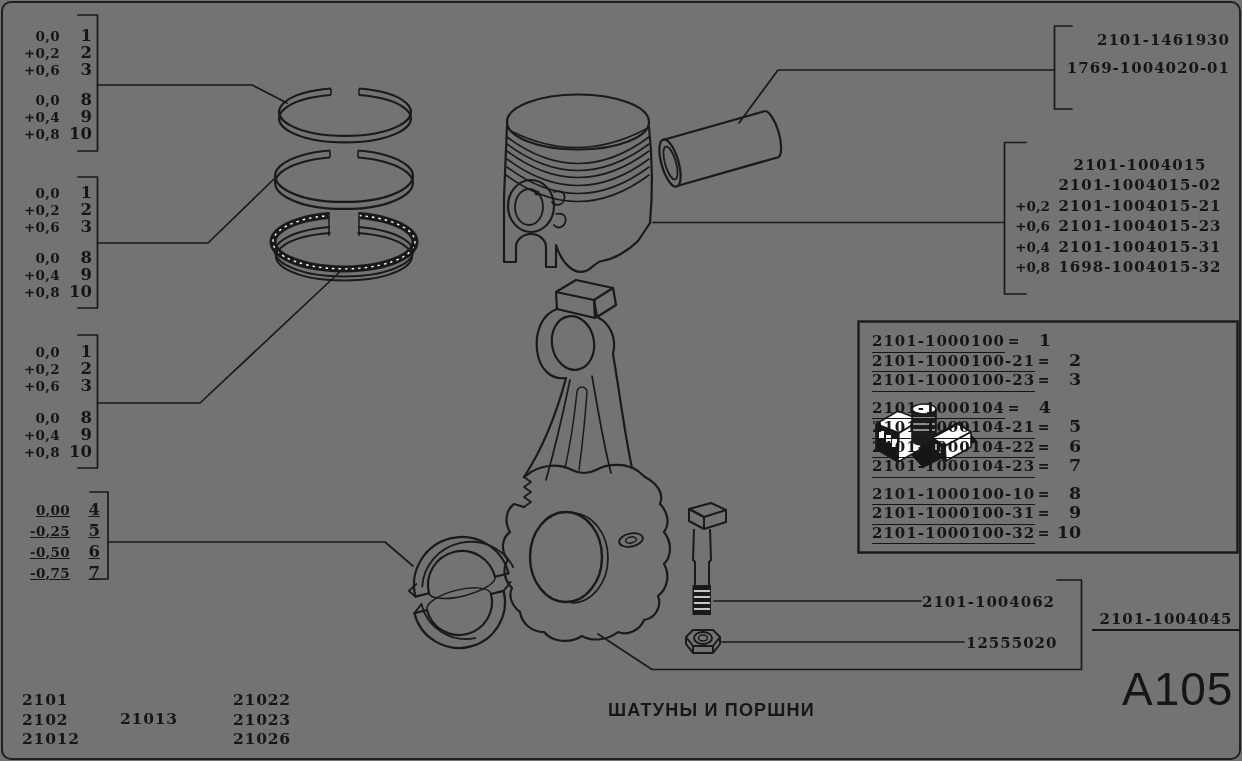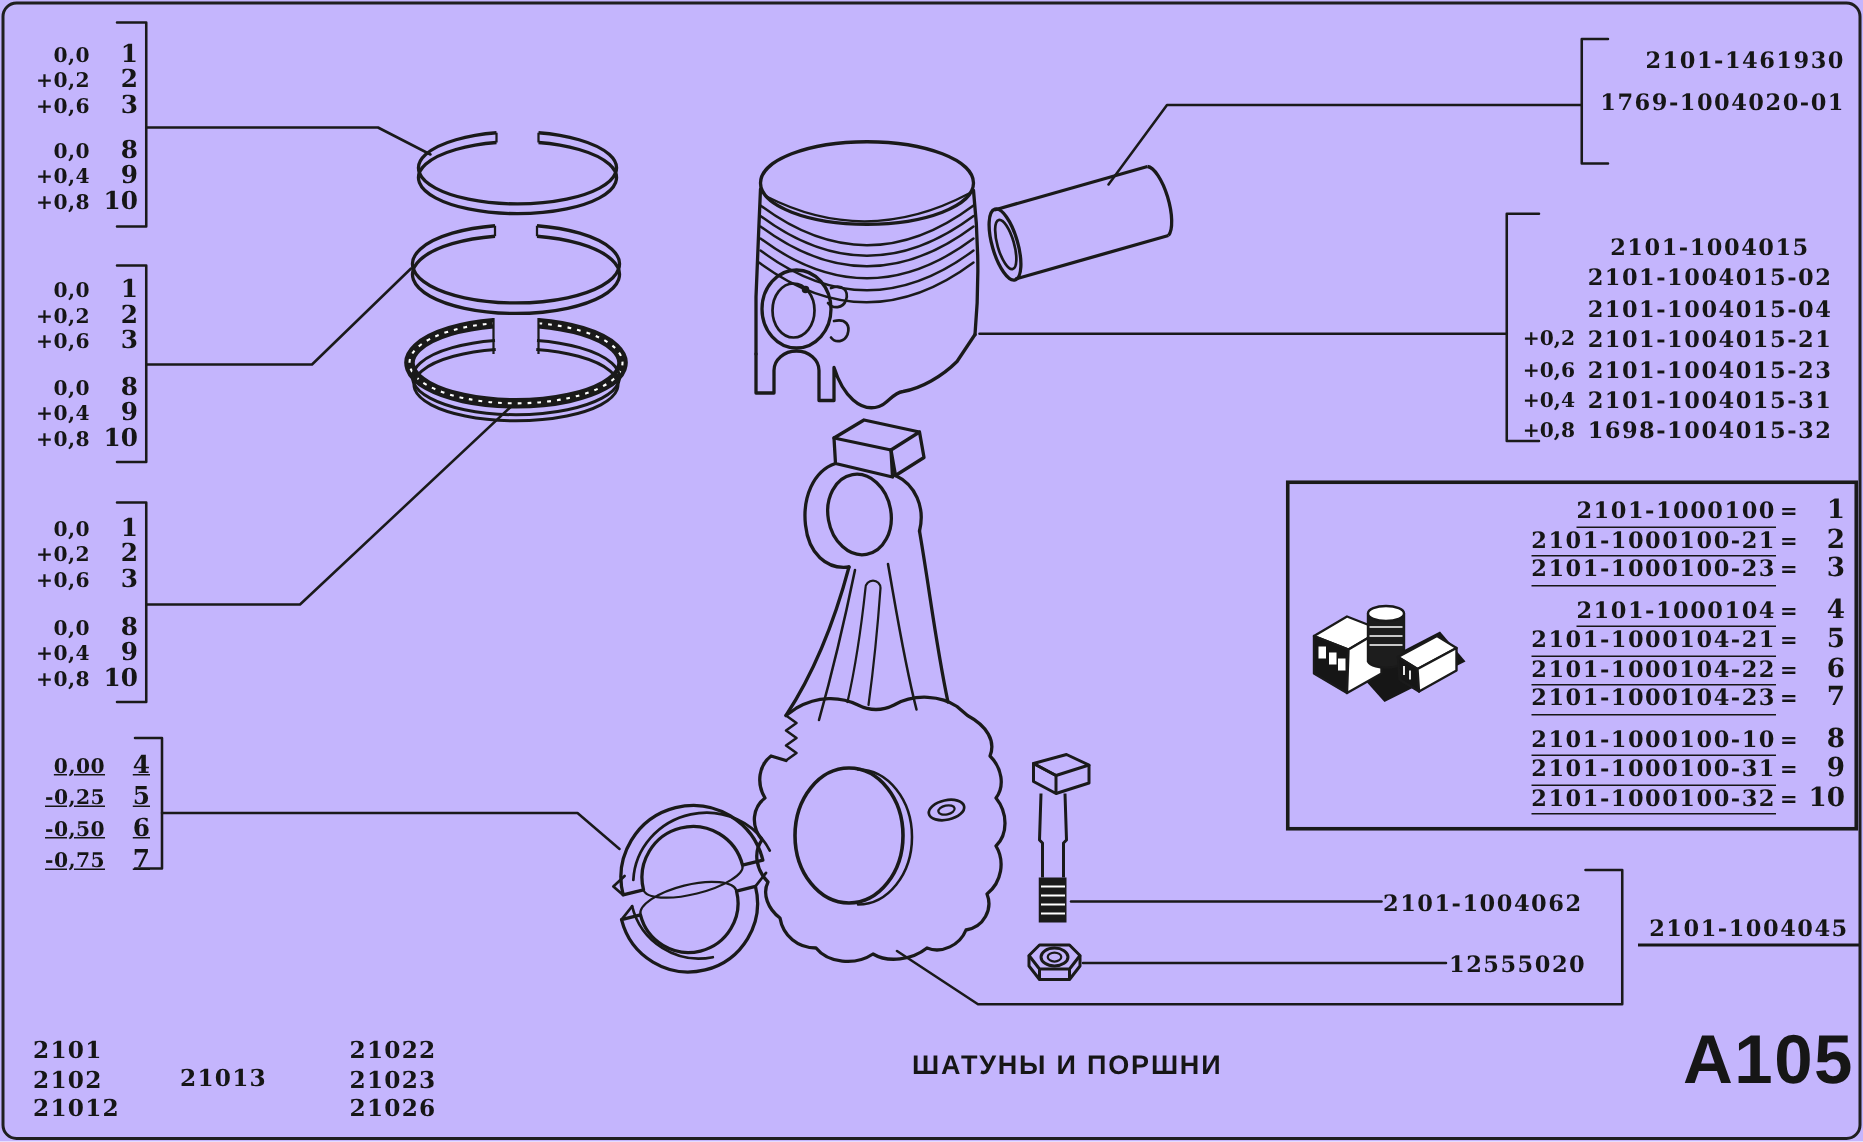--- a/index.html
+++ b/index.html
@@ -1,34 +1,34 @@
 <!DOCTYPE html>
 <html><head>
 <meta charset="utf-8">
 <style>
   html,body{margin:0;padding:0;background:#ffffff;}
-  #stage{position:relative;width:1242px;height:761px;background:#c4b5fd;overflow:hidden;
+  #stage{position:relative;width:1242px;height:761px;background:#737373;overflow:hidden;
          font-family:"DejaVu Serif",serif;color:#161616;}
   .frame{position:absolute;inset:1px;border:2px solid #1f1f1f;border-radius:10px;pointer-events:none;}
   svg{position:absolute;left:0;top:0;}
   .txt{position:absolute;color:#161616;font-weight:bold;}
   
   .szgrp{width:80px;}
   .srow{display:flex;height:17px;line-height:17px;align-items:baseline;}
   .g4 .srow{height:21px;line-height:21px;}
   .sz{width:48px;text-align:right;font-size:13.5px;letter-spacing:.3px;}
   .sn{flex:1;text-align:right;font-size:16.5px;}
   
   .pinrow{height:28px;line-height:28px;text-align:right;font-size:15px;letter-spacing:1px;}
   
   .prow{display:flex;height:20.4px;line-height:20.4px;}
   .psz{width:44px;text-align:right;font-size:13.5px;}
   .ppart{flex:1;text-align:center;font-size:15px;letter-spacing:1px;}
   
-  .lrow{display:flex;justify-content:flex-end;align-items:baseline;height:19.5px;line-height:19.5px;}
+  .lrow{display:flex;justify-content:flex-start;align-items:baseline;height:19.5px;line-height:19.5px;}
   .lgap{margin-top:8px;}
   .lpart{font-size:15px;letter-spacing:1px;border-bottom:1.7px solid #161616;}
   .leq{width:17px;text-align:center;font-size:14px;}
   .lnum{width:29px;text-align:right;font-size:17.5px;}
   .callout{font-size:15px;letter-spacing:1px;}
   .assy{width:148px;text-align:center;border-bottom:2px solid #161616;padding-bottom:1px;}
   .mrow{height:19.5px;line-height:19.5px;font-size:15.5px;letter-spacing:.8px;}
   .title{font-family:"Liberation Sans",sans-serif;font-size:18px;letter-spacing:1.2px;}
   .pagecode{font-family:"Liberation Sans",sans-serif;font-weight:400;font-size:46px;letter-spacing:1px;}
 </style>
@@ -290,24 +290,20 @@
   <div class="txt" style="left:1006px;top:155px;width:224px;">
     <div class="prow">
         <span class="psz"></span>
         <span class="ppart">2101-1004015</span>
       </div>
     <div class="prow">
         <span class="psz"></span>
         <span class="ppart">2101-1004015-02</span>
       </div>
     <div class="prow">
-        <span class="psz"></span>
-        <span class="ppart">2101-1004015-04</span>
-      </div>
-    <div class="prow">
         <span class="psz">+0,2</span>
         <span class="ppart">2101-1004015-21</span>
       </div>
     <div class="prow">
         <span class="psz">+0,6</span>
         <span class="ppart">2101-1004015-23</span>
       </div>
     <div class="prow">
         <span class="psz">+0,4</span>
         <span class="ppart">2101-1004015-31</span>
@@ -383,16 +379,16 @@
   <div class="txt" style="left:120px;top:709px;">
     <div class="mrow">21013</div>
   </div>
   <div class="txt" style="left:233px;top:690px;">
     <div class="mrow">21022</div>
     <div class="mrow">21023</div>
     <div class="mrow">21026</div>
   </div>
 
   <div class="txt title" style="left:608px;top:700px;">ШАТУНЫ И ПОРШНИ</div>
-  <div class="txt pagecode" style="left:1122px;top:679px;font-weight:bold;">A105</div>
+  <div class="txt pagecode" style="left:1122px;top:662px;">A105</div>
 
   <div class="frame"></div>
 </div>
 
 </body></html>

